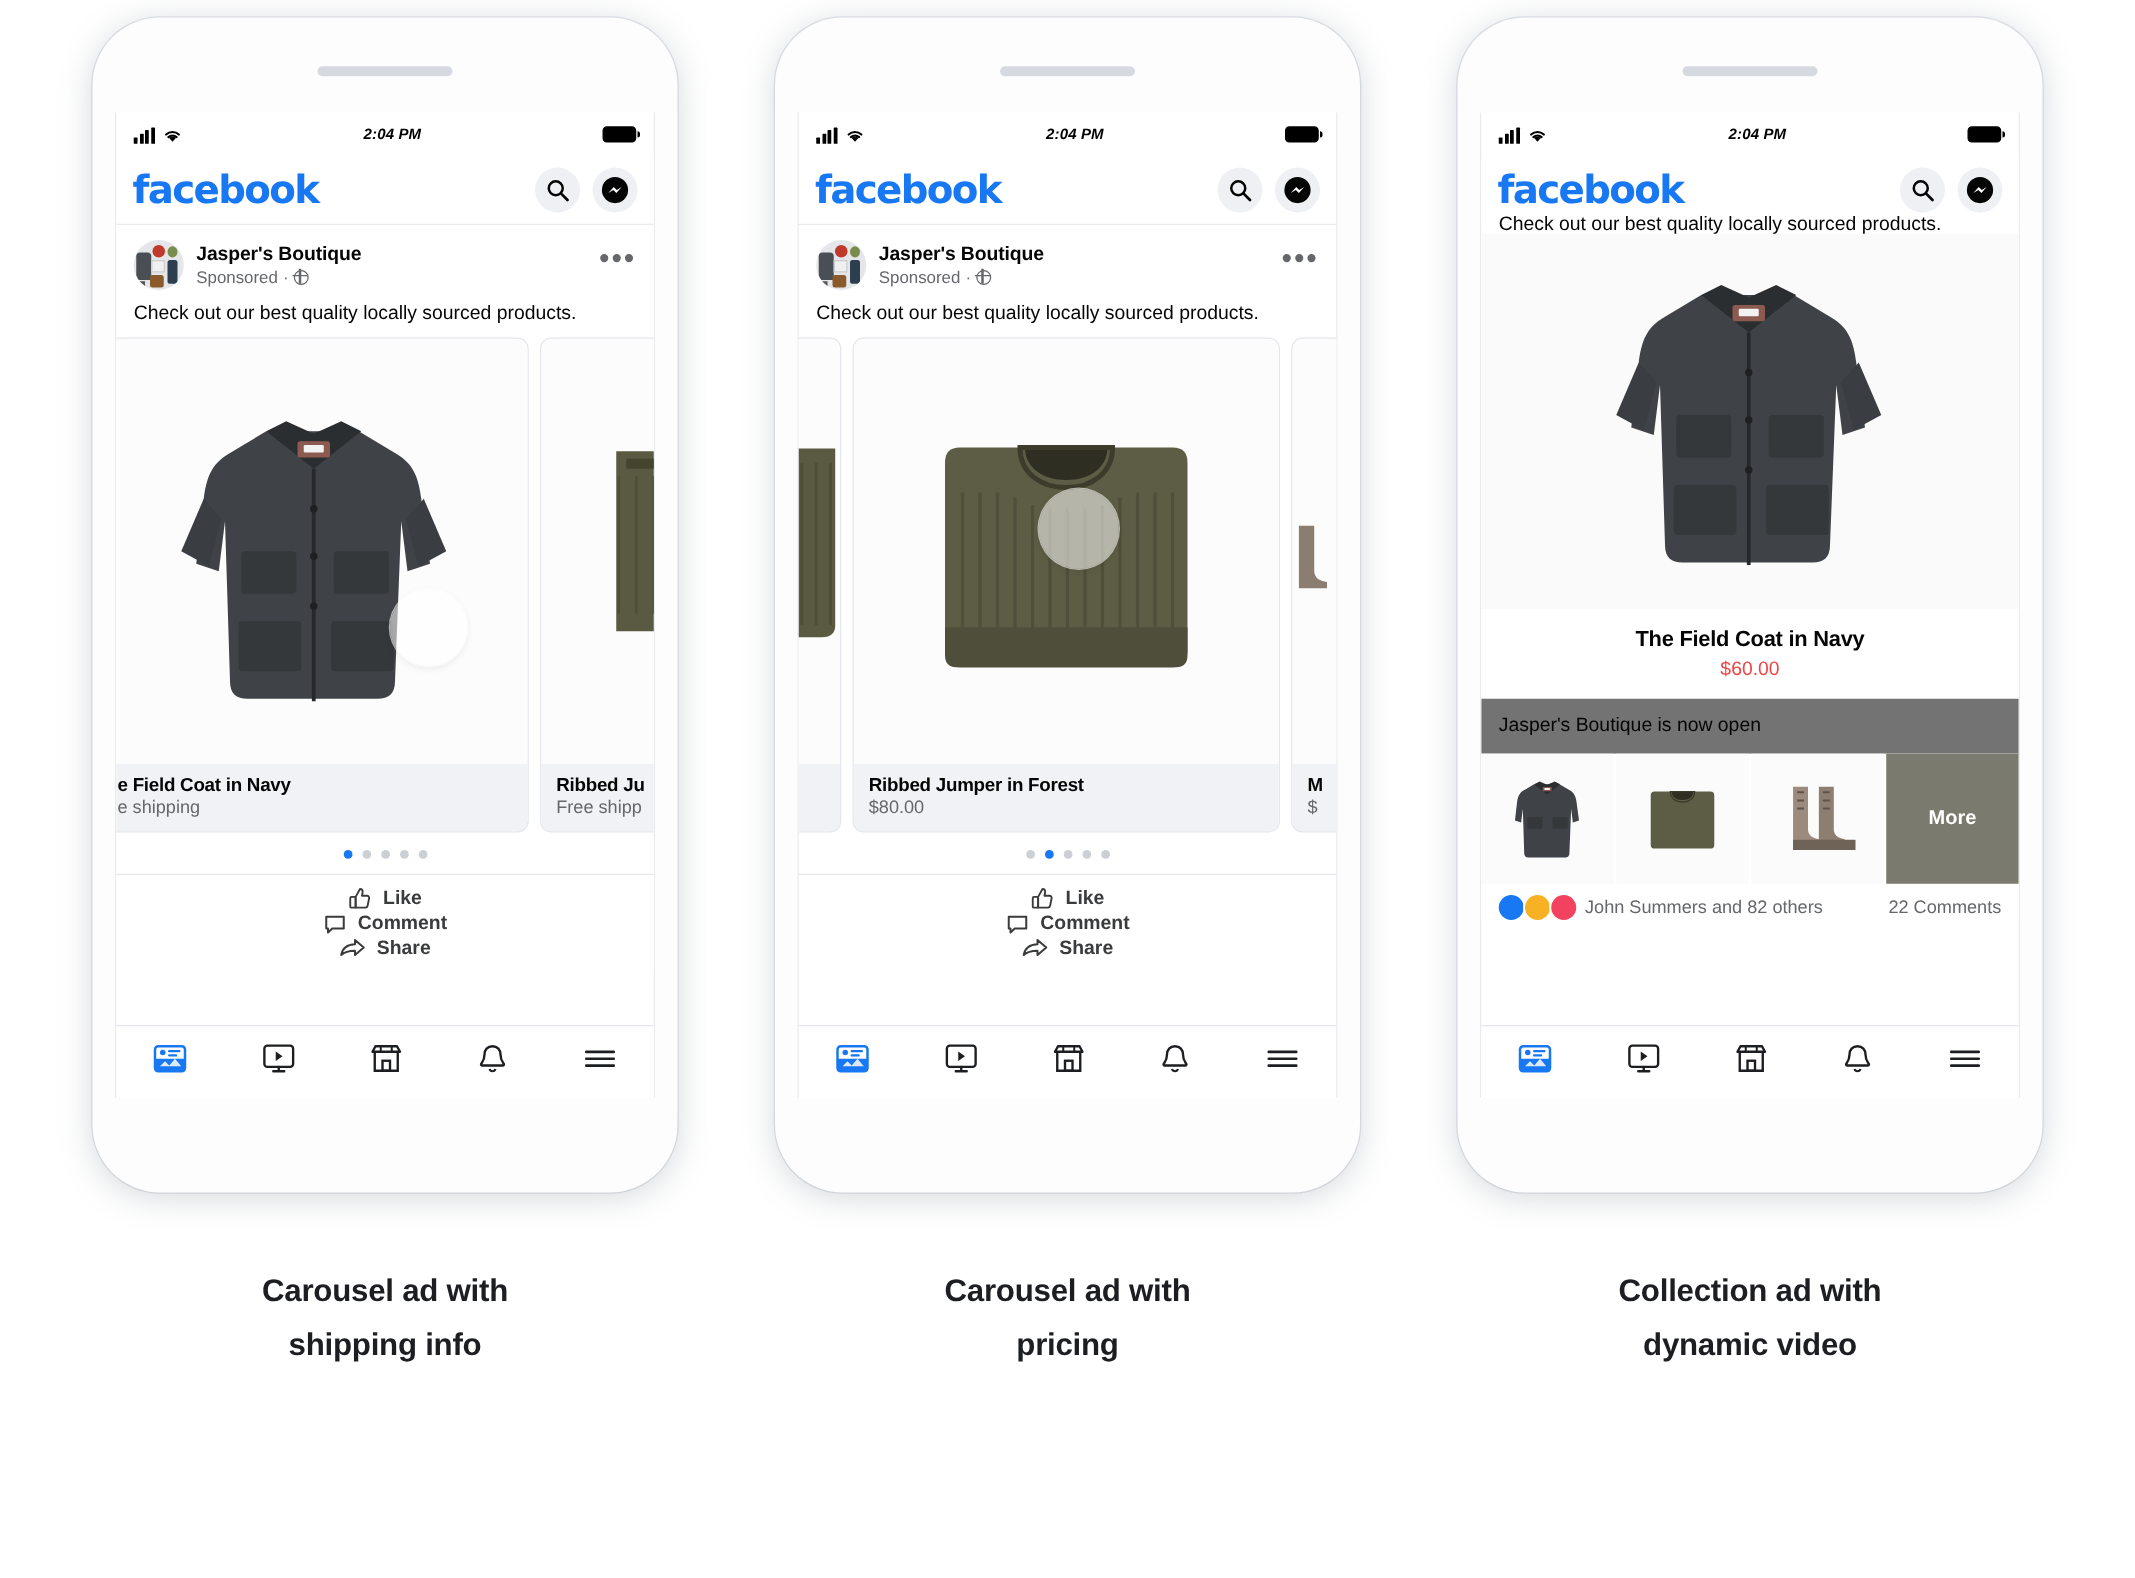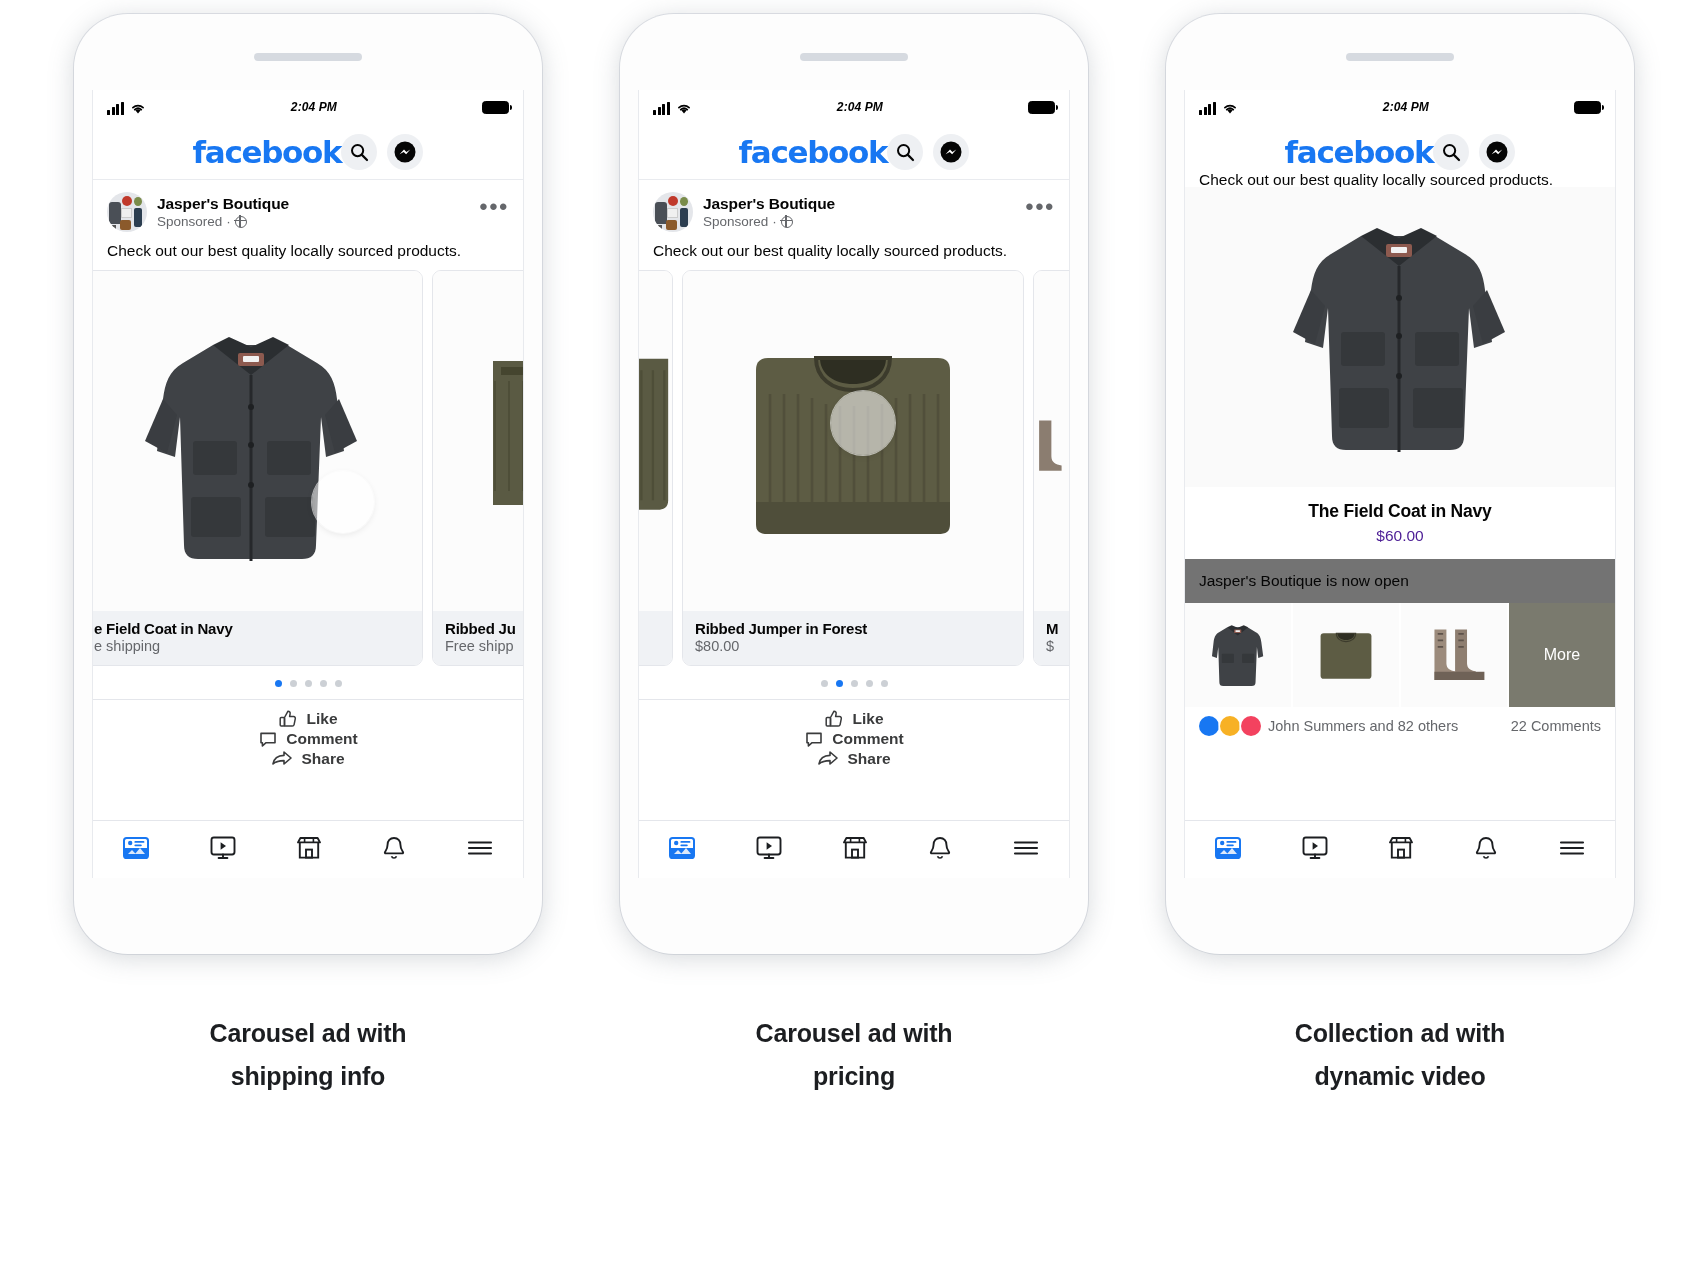--- a/index.html
+++ b/index.html
@@ -52,21 +52,21 @@
     width: 27px; height: 13px; border: 1.6px solid #000; border-radius: 3.5px;
     position: relative; background: #000;
   }
   .battery:after {
     content:""; position:absolute; right:-4px; top:3.5px; width:2.4px; height:5px;
     background:#000; border-radius:0 2px 2px 0;
   }
 
   
   .fbbar {
-    height: 56px; display: flex; align-items: center; justify-content: center;
+    height: 56px; display: flex; align-items: center; justify-content: space-between;
     padding: 0 13px; border-bottom: 1px solid #e9ebef; background:#fff;
   }
   .fblogo {
     font-size: 31px; font-weight: bold; color: #1877F2; letter-spacing: -1.3px;
     font-family: "DejaVu Sans", sans-serif;
   }
   .fbactions { display: flex; gap: 10px; }
   .circbtn {
     width: 36px; height: 36px; border-radius: 50%; background: #eef0f3;
     display: flex; align-items: center; justify-content: center;
@@ -130,26 +130,26 @@
   .navbar {
     position: absolute; left: 0; bottom: 0; width: 100%;
     height: 58px; background: #fff; border-top: 1px solid #e4e6eb;
     display: flex; align-items: center; justify-content: space-around;
   }
 
   
   .hero-text { padding: 2px 14px 8px 14px; font-size: 15.5px; color: #050505; }
   .hero-img { background:#fafafa; display:flex; align-items:center; justify-content:center; }
   .hero-title { text-align:center; font-size:17.5px; font-weight:bold; color:#050505; padding-top:14px; letter-spacing:-.2px;}
-  .hero-price { text-align:center; font-size:15.5px; color:#4c1d95; padding:5px 0 14px 0;}
+  .hero-price { text-align:center; font-size:15.5px; color:#ef4444; padding:5px 0 14px 0;}
   .nowopen { background:#737373; padding: 13px 14px; font-size: 15.5px; color:#050505; }
   .thumbs { display:flex; gap:2px; background:#fff; }
   .thumb { flex:1 1 0; height:104px; background:#fbfbfb; display:flex; align-items:center; justify-content:center; position:relative;}
   .thumb.more { background:#7a7a6e; }
-  .more-label { color:#fff; font-size:16px; font-weight:normal; }
+  .more-label { color:#fff; font-size:16px; font-weight:bold; }
   .reactrow { display:flex; align-items:center; gap:7px; padding: 9px 14px 0 14px; }
   .rx { width:20px; height:20px; border-radius:50%; display:inline-block; margin-left:-6px;
         box-shadow:0 0 0 1.6px #fff; }
   .rx:first-child{margin-left:0;}
   .rx.like{background:#1877F2;}
   .rx.haha{background:#f7b125;}
   .rx.love{background:#f3425f;}
   .reacttext { font-size:14.5px; color:#65676b; flex:1 1 auto; display:flex; justify-content:space-between;}
 
   

